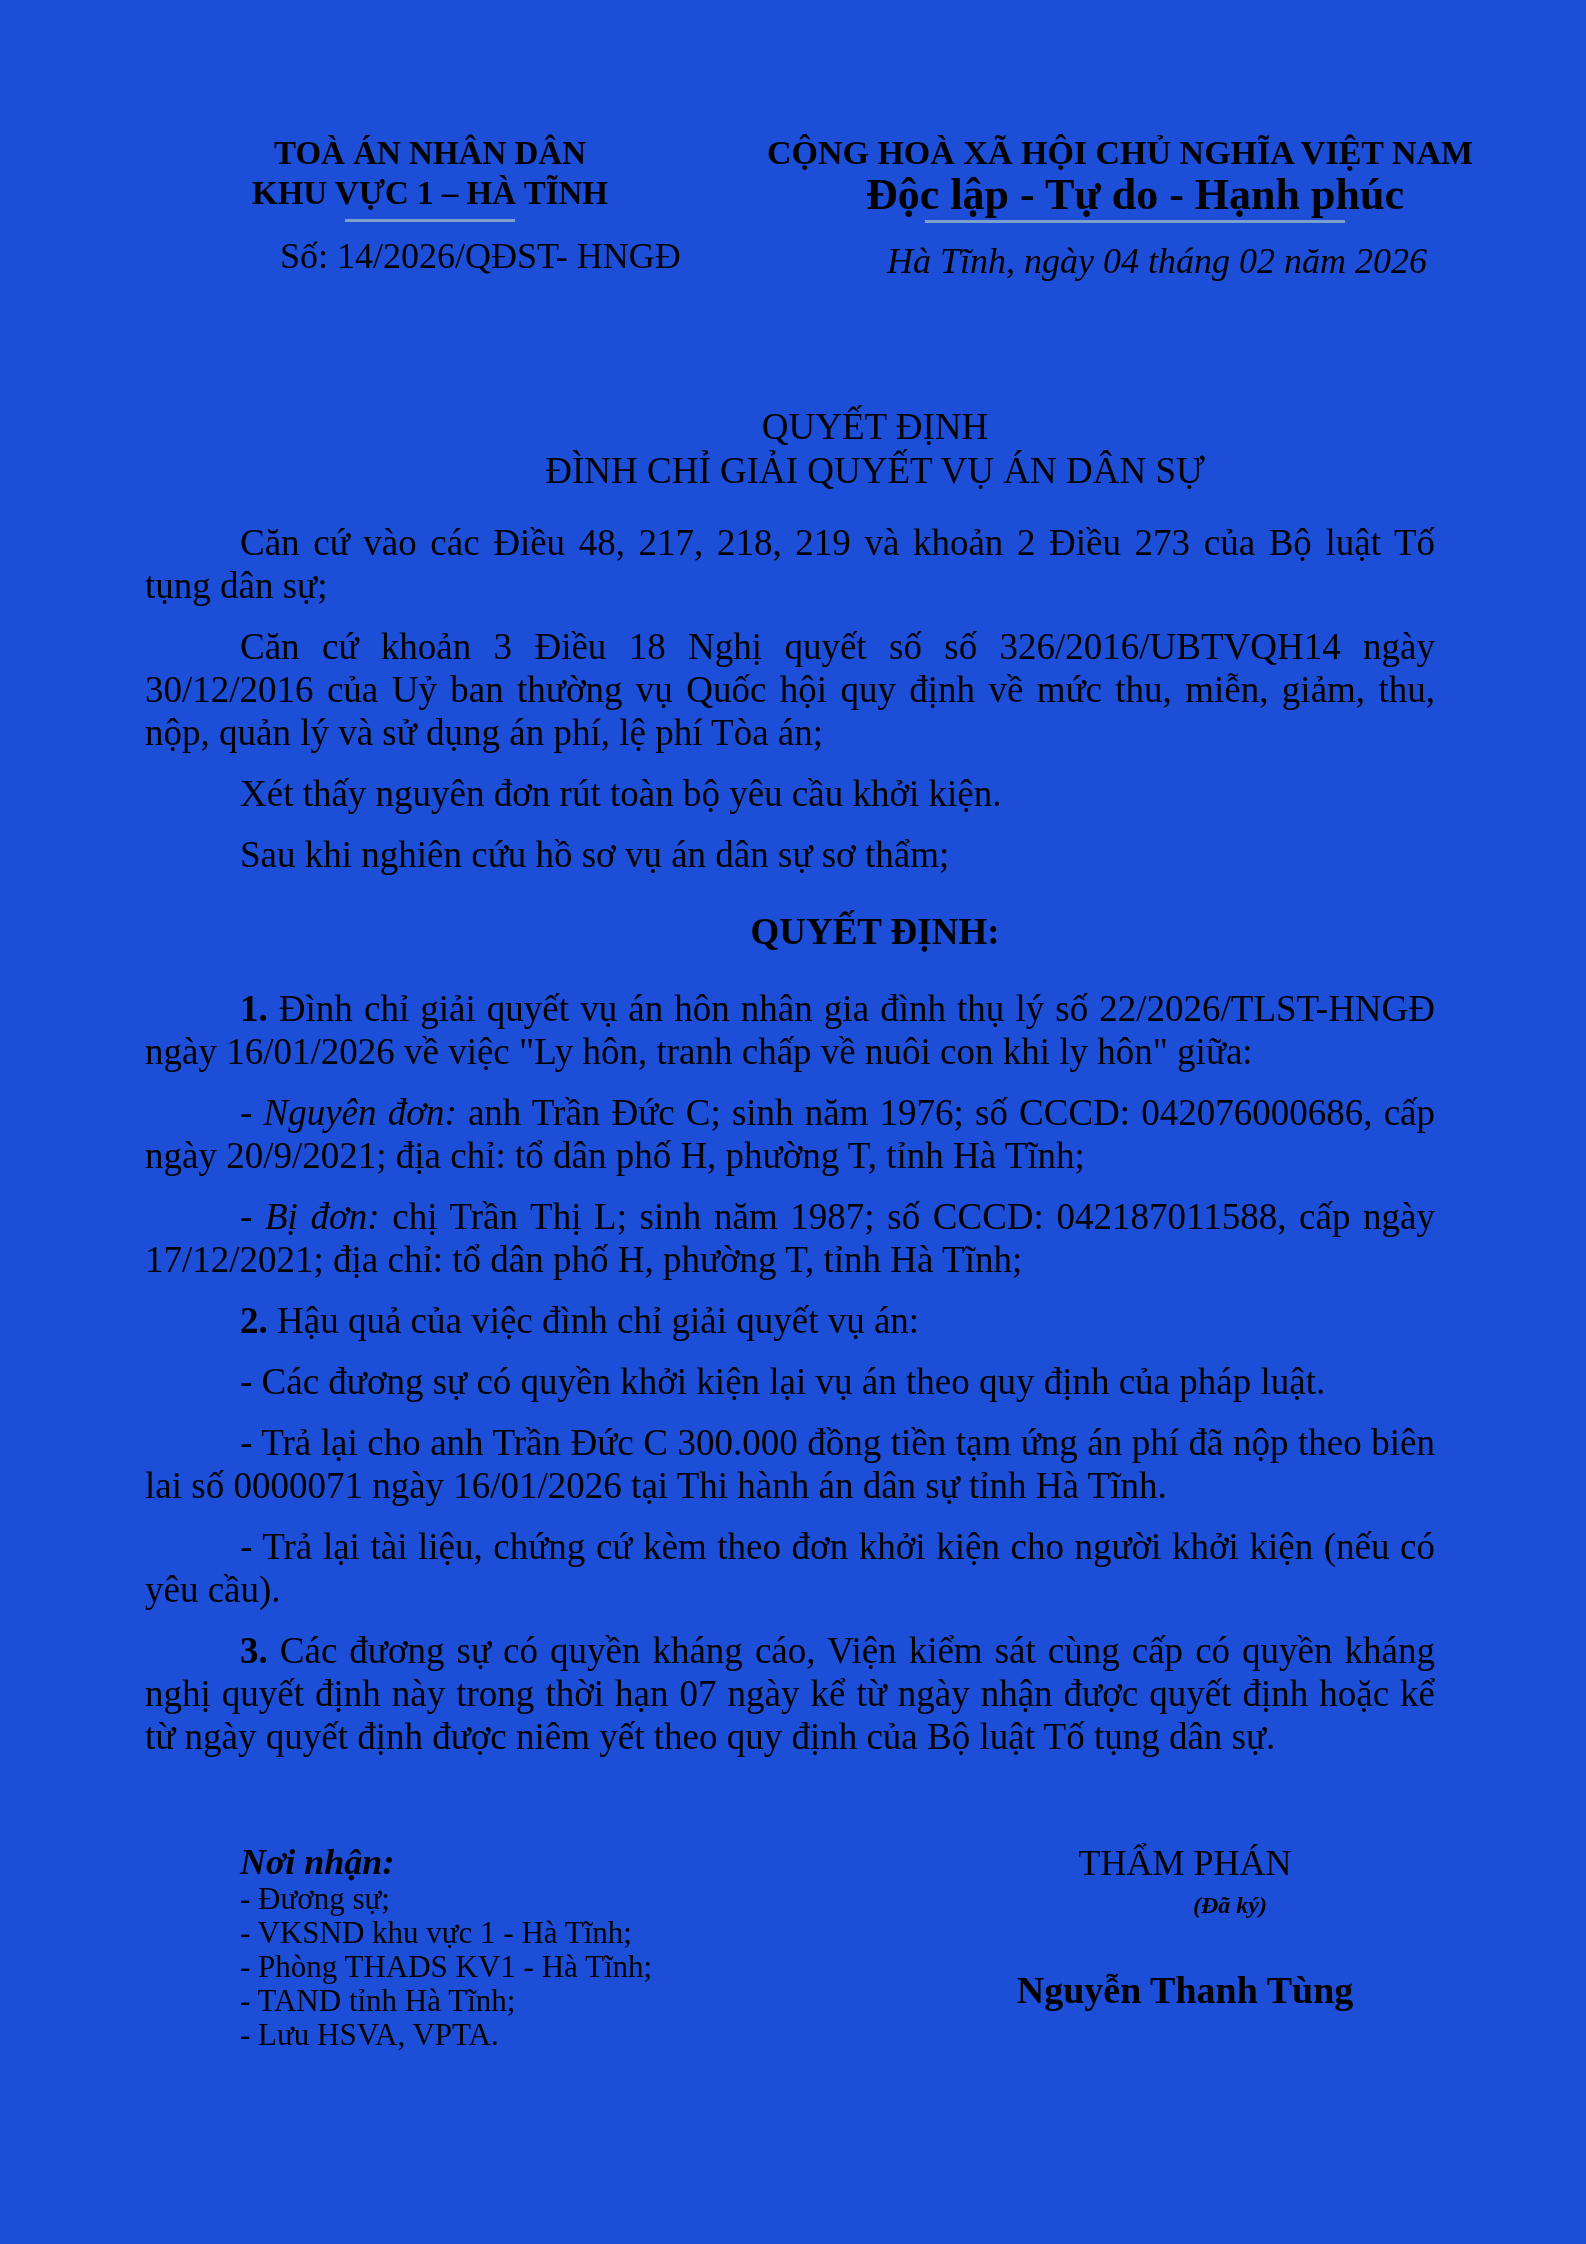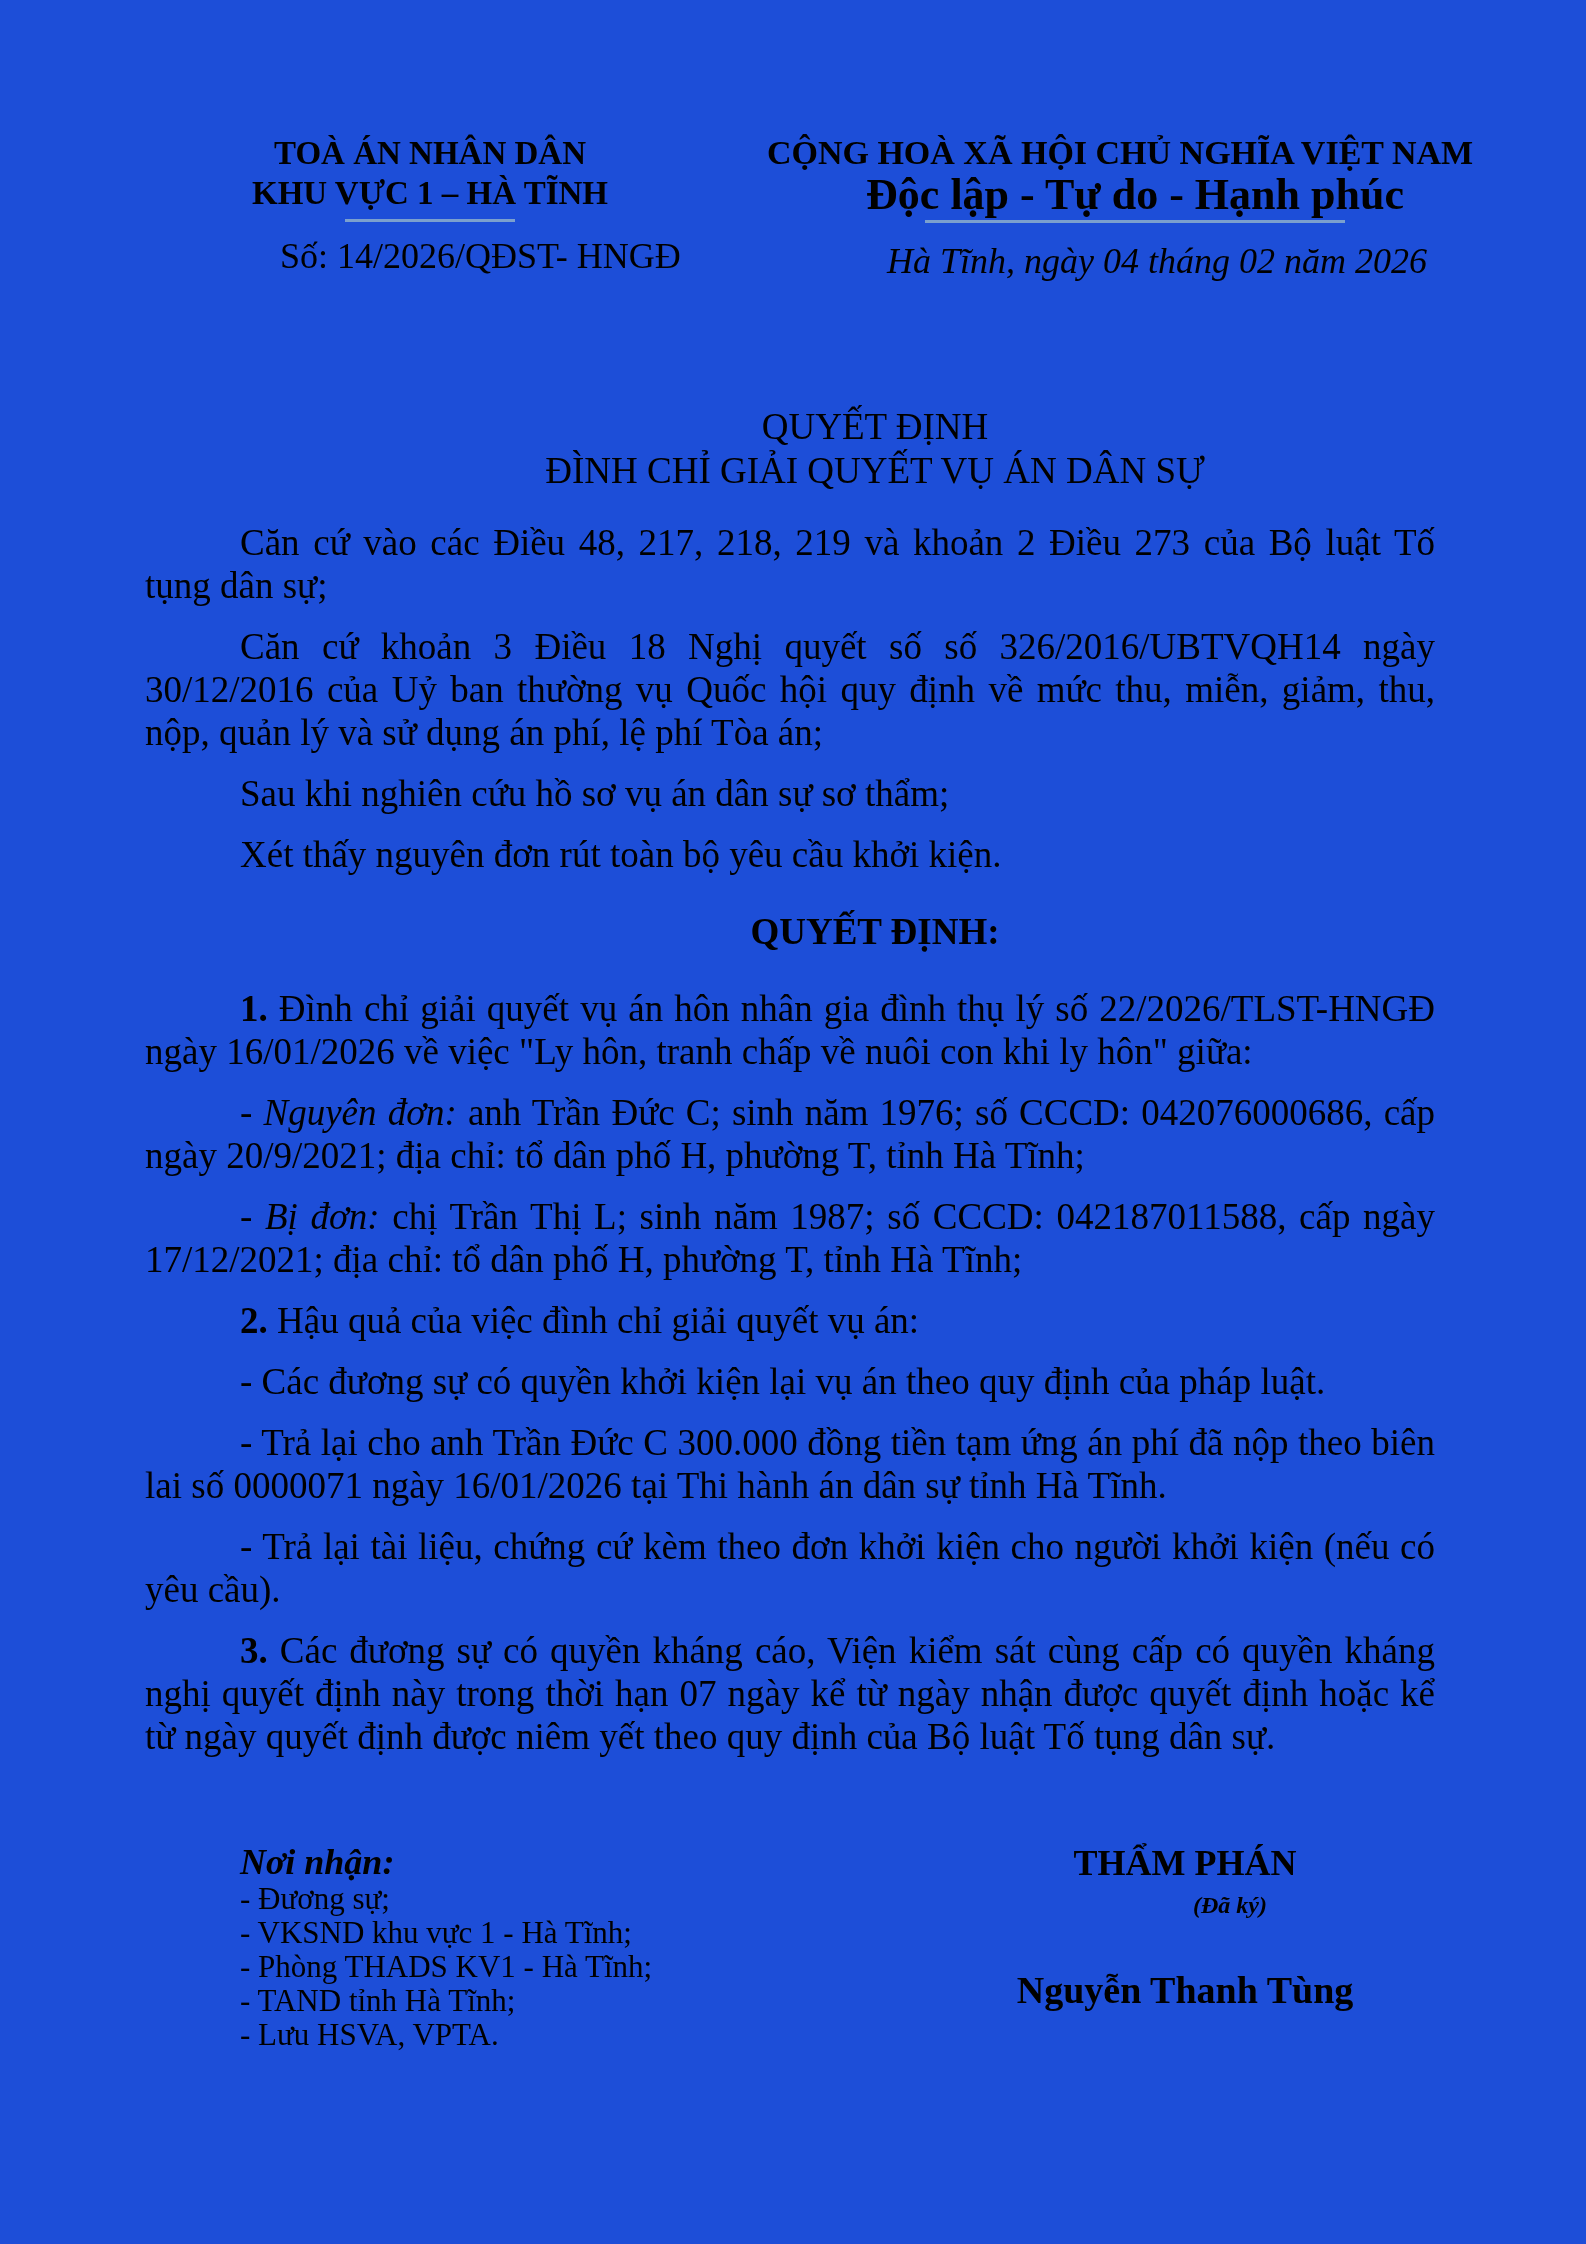--- a/index.html
+++ b/index.html
@@ -89,21 +89,21 @@
     font-size: 36px; line-height: 40px;
   }
   .recipient-item {
     font-size: 31px; line-height: 34px;
   }
   .signature {
     position: absolute; left: 925px; top: 1842px; width: 520px;
     text-align: center;
   }
   .sig-role {
-    font-weight: bold; font-size: 36px; line-height: 42px;
+    font-weight: normal; font-size: 36px; line-height: 42px;
     white-space: nowrap;
   }
   .sig-signed {
     font-weight: bold; font-style: italic;
     font-size: 24px; line-height: 42px;
     margin-left: 90px;
     white-space: nowrap;
   }
   .sig-name {
     font-weight: bold; font-size: 38px; line-height: 44px;
@@ -131,22 +131,22 @@
   </div>
 
   <div class="title-block">
     <div class="title-line">QUYẾT ĐỊNH</div>
     <div class="title-line">ĐÌNH CHỈ GIẢI QUYẾT VỤ ÁN DÂN SỰ</div>
   </div>
 
   <div class="doc-body" id="body-container">
       <p class="para"><span>Căn cứ vào các Điều 48, 217, 218, 219 và khoản 2 Điều 273 của Bộ luật Tố tụng dân sự;</span></p>
       <p class="para"><span>Căn cứ khoản 3 Điều 18 Nghị quyết số số 326/2016/UBTVQH14 ngày 30/12/2016 của Uỷ ban thường vụ Quốc hội quy định về mức thu, miễn, giảm, thu, nộp, quản lý và sử dụng án phí, lệ phí Tòa án;</span></p>
+      <p class="para"><span>Xét thấy nguyên đơn rút toàn bộ yêu cầu khởi kiện.</span></p>
       <p class="para"><span>Sau khi nghiên cứu hồ sơ vụ án dân sự sơ thẩm;</span></p>
-      <p class="para"><span>Xét thấy nguyên đơn rút toàn bộ yêu cầu khởi kiện.</span></p>
       <p class="para para-center"><b>QUYẾT ĐỊNH:</b></p>
       <p class="para"><b>1. </b><span>Đình chỉ giải quyết vụ án hôn nhân gia đình thụ lý số 22/2026/TLST-HNGĐ ngày 16/01/2026 về việc "Ly hôn, tranh chấp về nuôi con khi ly hôn" giữa:</span></p>
       <p class="para"><span>- </span><i>Nguyên đơn:</i><span> anh Trần Đức C; sinh năm 1976; số CCCD: 042076000686, cấp ngày 20/9/2021; địa chỉ: tổ dân phố H, phường T, tỉnh Hà Tĩnh;</span></p>
       <p class="para"><span>- </span><i>Bị đơn:</i><span> chị Trần Thị L; sinh năm 1987; số CCCD: 042187011588, cấp ngày 17/12/2021; địa chỉ: tổ dân phố H, phường T, tỉnh Hà Tĩnh;</span></p>
       <p class="para"><b>2. </b><span>Hậu quả của việc đình chỉ giải quyết vụ án:</span></p>
       <p class="para"><span>- Các đương sự có quyền khởi kiện lại vụ án theo quy định của pháp luật.</span></p>
       <p class="para"><span>- Trả lại cho anh Trần Đức C 300.000 đồng tiền tạm ứng án phí đã nộp theo biên lai số 0000071 ngày 16/01/2026 tại Thi hành án dân sự tỉnh Hà Tĩnh.</span></p>
       <p class="para"><span>- Trả lại tài liệu, chứng cứ kèm theo đơn khởi kiện cho người khởi kiện (nếu có yêu cầu).</span></p>
       <p class="para"><b>3. </b><span>Các đương sự có quyền kháng cáo, Viện kiểm sát cùng cấp có quyền kháng nghị quyết định này trong thời hạn 07 ngày kể từ ngày nhận được quyết định hoặc kể từ ngày quyết định được niêm yết theo quy định của Bộ luật Tố tụng dân sự.</span></p>
     </div>

